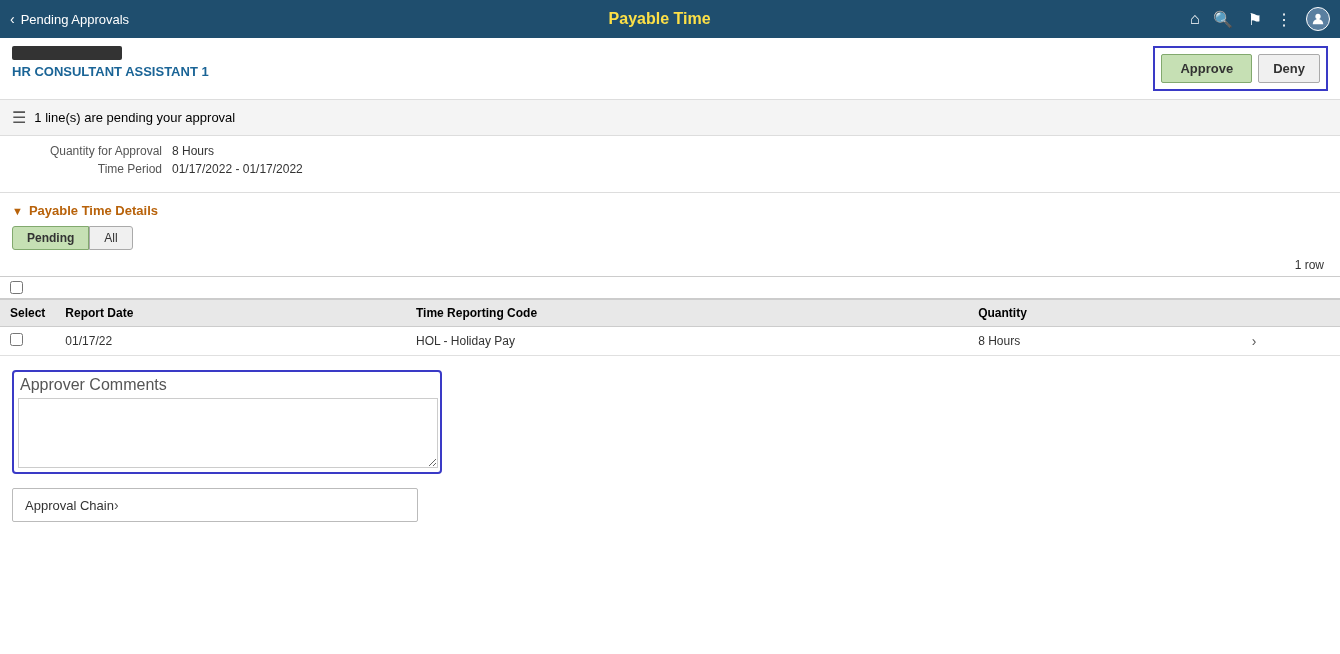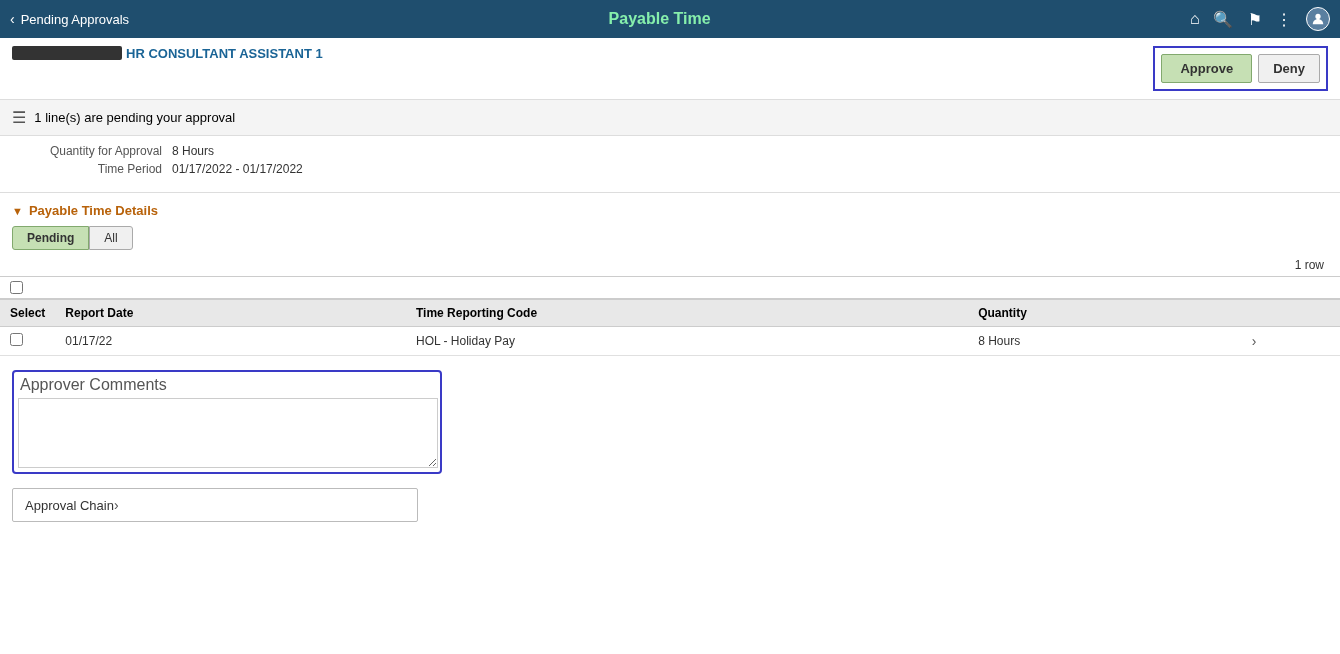--- a/index.html
+++ b/index.html
@@ -18,21 +18,21 @@
     .header-left {
       display: flex;
       align-items: center;
       gap: 6px;
       font-size: 13px;
       cursor: pointer;
     }
     .header-title {
       font-size: 16px;
       font-weight: bold;
-      color: #86efac;
+      color: #fde047;
     }
     .header-icons {
       display: flex;
       align-items: center;
       gap: 14px;
     }
     .header-icon {
       color: white;
       font-size: 16px;
       cursor: pointer;
@@ -48,21 +48,21 @@
     
     .top-bar {
       display: flex;
       align-items: flex-start;
       justify-content: space-between;
       padding: 8px 12px;
       border-bottom: 1px solid #ddd;
     }
     .employee-info {
       display: flex;
-      flex-direction: row;
+      flex-direction: column;
       gap: 4px;
       text-align: right;
     }
     .employee-name-blurred {
       background: #333;
       width: 110px;
       height: 14px;
       border-radius: 2px;
     }
     .employee-role {

